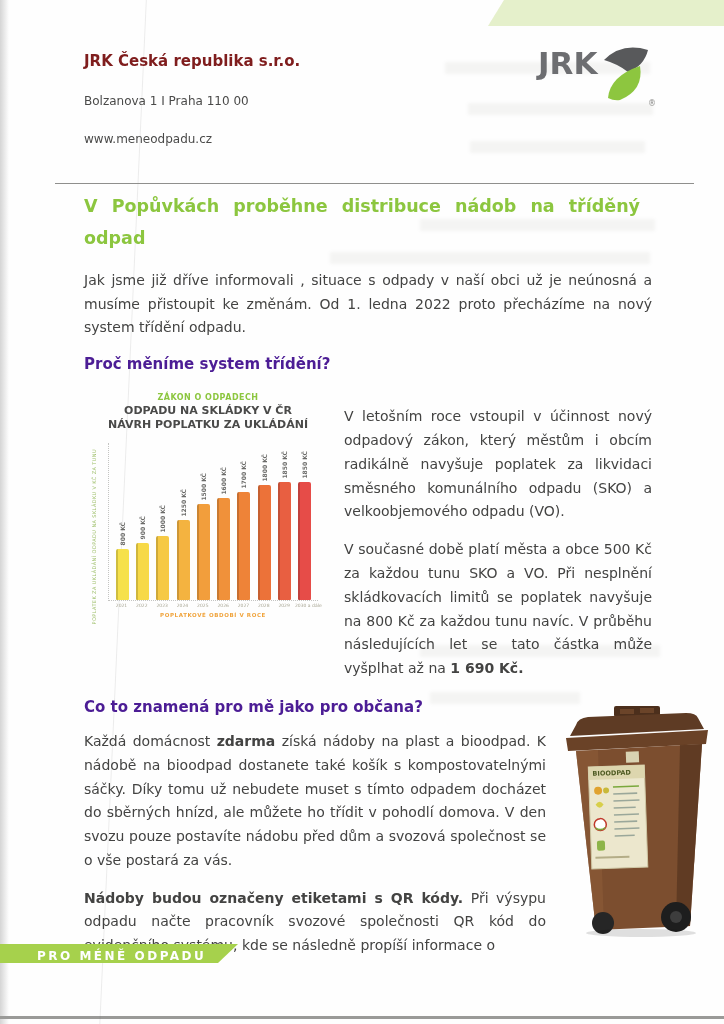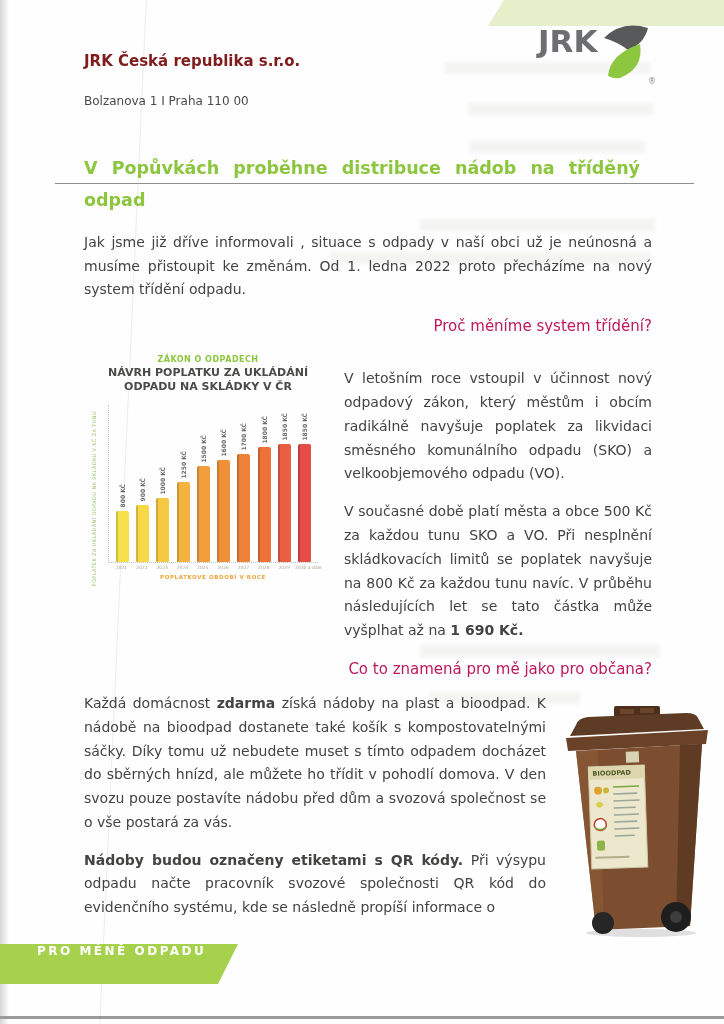--- a/index.html
+++ b/index.html
@@ -18,29 +18,29 @@
     background:rgba(110,110,110,.12); transform:rotate(2.6deg); transform-origin:top center; }
   .bleed-strip { position:absolute; right:0; top:0; width:236px; height:26px;
     background:#cfe3a0; opacity:.55; clip-path:polygon(16px 0,100% 0,100% 100%,0 100%); }
   .smudge { position:absolute; height:12px; background:rgba(110,120,95,.07); filter:blur(1.5px); }
 
   .content { position:relative; padding:52px 72px 0 84px; }
 
   
   .hdr-company { font-size:15px; font-weight:bold; color:#7f1d1d; }
   .hdr-line { font-size:12px; color:#4a4a49; margin-top:24px; }
-  .logo { position:absolute; top:26px; right:70px; width:116px; height:76px; }
+  .logo { position:absolute; top:48px; right:70px; width:116px; height:76px; }
   .logo-word { font-size:31px; font-weight:bold; color:#6d6e71; letter-spacing:0; line-height:1; }
   .logo-svg { position:absolute; right:-6px; top:-4px; }
   .rule { position:absolute; left:55px; right:30px; top:183px; height:1px; background:#8f8f8d; }
 
   
   h1 { color:#8cc63f; font-size:17.5px; font-weight:bold; line-height:1.85;
        text-align:justify; width:556px; margin-top:44px; }
-  .h2 { color:#be185d; font-size:15px; font-weight:normal; margin-top:15px;text-align:right; }
+  .h2 { color:#4c1d95; font-size:15px; font-weight:bold; margin-top:15px; }
   p.body { font-size:14px; line-height:1.7; text-align:justify; color:#434342; margin-top:14px; }
   .bold { font-weight:bold; }
 
   
   .row { display:flex; margin-top:12px;gap:14px; }
   .chart-col { width:234px; flex:none; }
   .text-col { flex:1; padding-left:12px; }
   .text-col p.body:first-child { margin-top:20px; }
 
   
@@ -62,23 +62,23 @@
   .x-caption { text-align:center; font-size:5.5px; font-weight:bold; color:#f0a43d;
     letter-spacing:.6px; margin-top:4px; margin-left:10px; }
 
   .emphasis { font-weight:bold; color:#333332; margin-top:16px; }
   .narrow { padding-right:106px; }
 
   
   .bin { position:absolute; left:556px; top:700px; width:162px; height:240px; }
 
   
-  .footer-banner { position:absolute; left:0; top:944px; width:238px; height:40px;
+  .footer-banner { position:absolute; left:0; top:944px; width:238px; height:19px;
     background:#a6d14c; clip-path:polygon(0 0,100% 0,calc(100% - 20px) 100%,0 100%);
-    display:flex; align-items:flex-start; }
+    display:flex; align-items:flex-end; }
   .footer-banner span { color:#ffffff; font-size:12px; font-weight:bold; letter-spacing:2.5px; padding-left:37px; }
 </style>
 </head>
 <body>
 
 <div class="page">
 
   <div class="edge-left"></div>
   <div class="edge-bottom"></div>
   <div class="crease"></div>
@@ -99,34 +99,35 @@
       <path d="M6 16 Q24 -2 50 6 Q46 22 30 28 Q20 20 6 16 Z" fill="#58595b"></path>
       <path d="M10 54 Q12 32 42 22 Q46 46 22 56 Q16 57 10 54 Z" fill="#8dc63f"></path>
       <text x="50" y="62" font-size="8" fill="#8a8a88">®</text>
     </svg>
   </div>
 
   <div class="content">
 
     <div class="hdr-company">JRK Česká republika s.r.o.</div>
     <div class="hdr-line">Bolzanova 1 I Praha 110 00</div>
+    <div class="hdr-line">www.meneodpadu.cz</div>
 
     <h1>V Popůvkách proběhne distribuce nádob na tříděný odpad</h1>
 
     <p class="body">Jak jsme již dříve informovali , situace s odpady v naší obci už je neúnosná a musíme přistoupit ke změnám. Od 1. ledna 2022 proto přecházíme na nový system třídění odpadu.</p>
 
     <div class="h2">Proč měníme system třídění?</div>
 
     <div class="row">
       <div class="chart-col">
         <div class="chart">
           <div class="chart-supertitle">ZÁKON O ODPADECH</div>
           <div class="chart-title">
+            <div>ODPADU NA SKLÁDKY V ČR</div>
             <div>NÁVRH POPLATKU ZA UKLÁDÁNÍ</div>
-            <div>ODPADU NA SKLÁDKY V ČR</div>
           </div>
           <div class="plot-wrap">
             <div class="y-label">POPLATEK ZA UKLÁDÁNÍ ODPADU NA SKLÁDKU V KČ ZA TUNU</div>
             <div class="plot">
                 <div class="bar-wrap">
                   <span class="bar-label">800 KČ</span>
                   <div class="bar" style="height: 51px; background-color: rgb(246, 225, 75); background-image: linear-gradient(90deg, rgba(0, 0, 0, 0.16), rgba(0, 0, 0, 0.16) 2px, rgba(0, 0, 0, 0) 2px);"></div>
                 </div>
                 <div class="bar-wrap">
                   <span class="bar-label">900 KČ</span>

